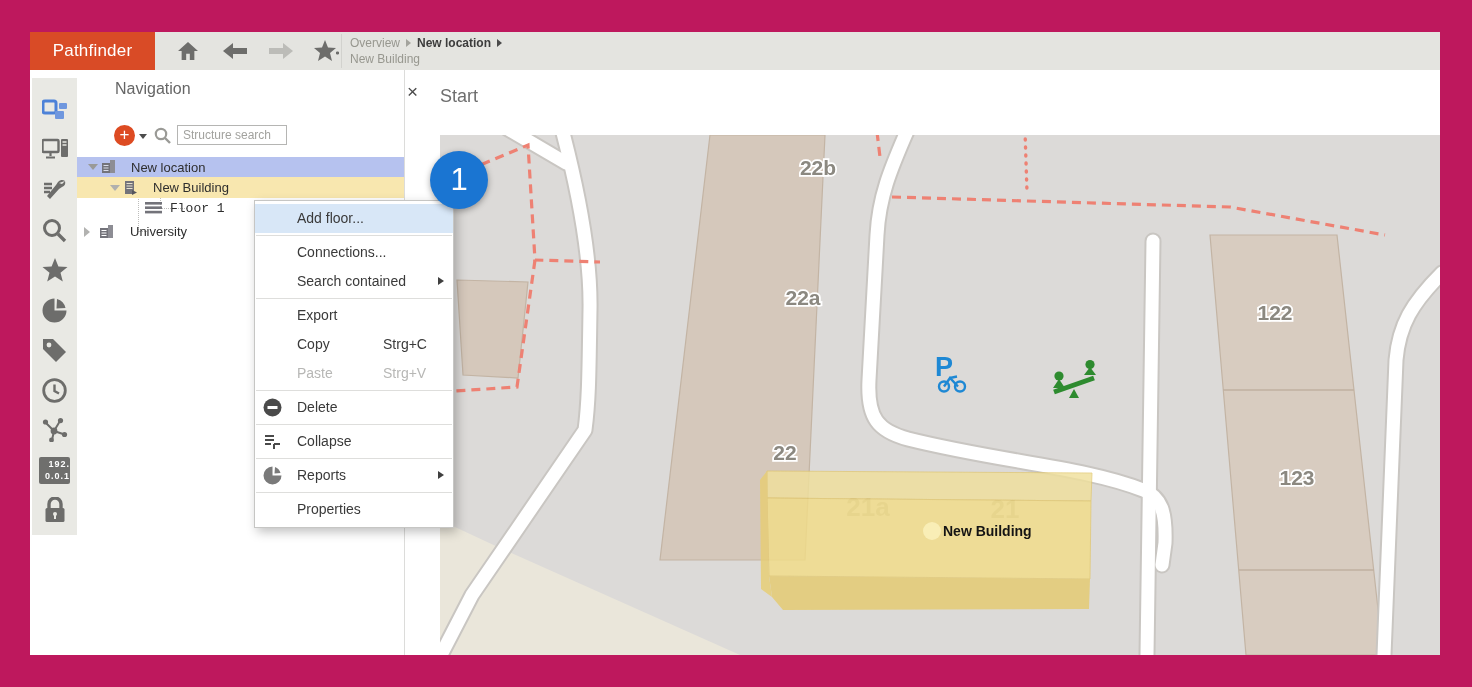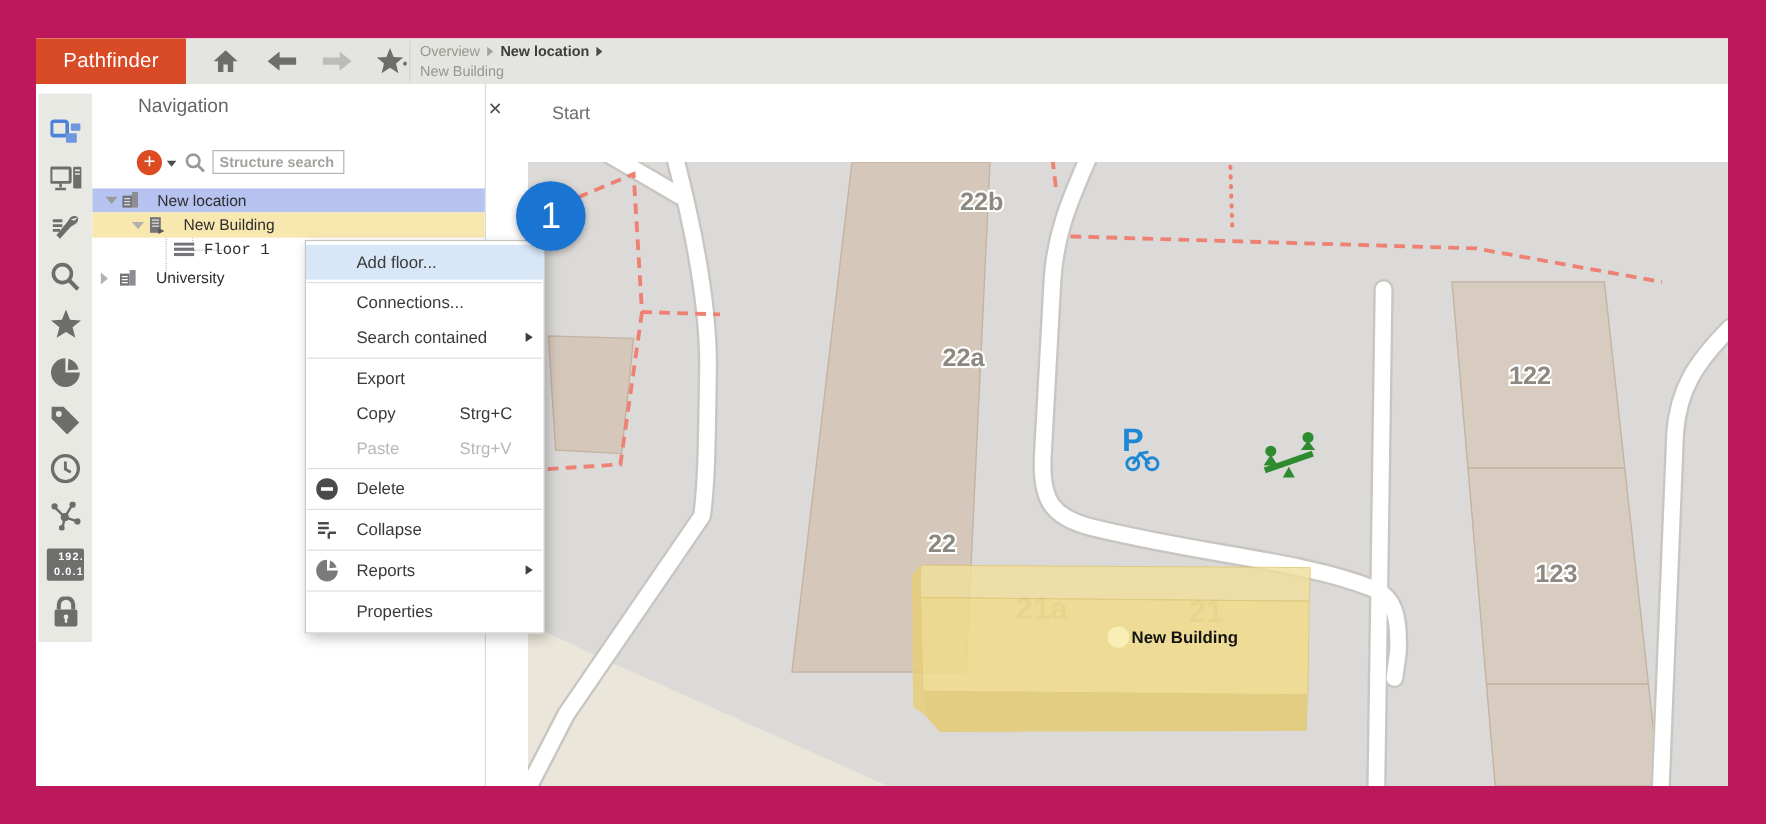--- a/index.html
+++ b/index.html
@@ -31,21 +31,21 @@
 
   
   .navpanel{position:absolute;left:47px;top:0;width:327px;height:585px;background:#fff;border-right:1px solid #dcdcda;}
   .nav-title{position:absolute;left:38px;top:10px;font-size:16px;color:#666;}
   .nav-close{position:absolute;left:330px;top:14px;font-size:19px;color:#4c4c4c;line-height:16px;cursor:pointer;}
   .plusbtn{position:absolute;left:37px;top:55px;width:21px;height:21px;border-radius:50%;background:#dd4b22;color:#fff;
            font-size:17px;line-height:19px;text-align:center;cursor:pointer;}
   .pluscaret{position:absolute;left:62px;top:64px;width:0;height:0;border-left:4px solid transparent;border-right:4px solid transparent;border-top:5px solid #4c4c4c;cursor:pointer;}
   .srchglyph{position:absolute;left:77px;top:57px;cursor:pointer;}
   .srchbox{position:absolute;left:100px;top:55px;width:110px;height:20px;border:1px solid #b5b5b3;background:#fff;
-           font-size:12px;color:#444;padding:0 5px;font-family:"Liberation Sans",sans-serif;box-sizing:border-box;font-weight:bold;}
+           font-size:12px;color:#444;padding:0 5px;font-family:"Liberation Sans",sans-serif;box-sizing:border-box;}
   .srchbox::placeholder{color:#a2a29e;}
 
   .trow{position:absolute;left:0;width:327px;height:21px;cursor:pointer;}
   .trow .lbl{position:absolute;top:3px;font-size:13px;color:#2e2e2e;white-space:nowrap;}
   .tri-d{position:absolute;width:0;height:0;border-left:5px solid transparent;border-right:5px solid transparent;border-top:6px solid #9a9a98;}
   .tri-r{position:absolute;width:0;height:0;border-top:5px solid transparent;border-bottom:5px solid transparent;border-left:6px solid #b2b2b0;}
   .tico{position:absolute;top:2px;}
   .guide{position:absolute;border-left:1px dotted #bdbdbb;width:0;}
   .guideh{position:absolute;border-top:1px dotted #bdbdbb;height:0;}
 
@@ -54,21 +54,21 @@
         box-shadow:3px 4px 10px rgba(0,0,0,.25);padding:3px 0;box-sizing:border-box;z-index:30;}
   .mitem{position:relative;height:29px;line-height:29px;font-size:14px;color:#3a3a3a;padding-left:42px;cursor:pointer;}
   .mitem.hl{background:#d8e7f7;}
   .mitem.dis{color:#b7b7b5;cursor:default;}
   .mitem .sc{position:absolute;left:128px;}
   .mitem .sub{position:absolute;right:9px;top:10px;width:0;height:0;border-top:4.5px solid transparent;border-bottom:4.5px solid transparent;border-left:6px solid #3f3f3f;}
   .mitem .mic{position:absolute;left:8px;top:5px;width:19px;height:19px;}
   .msep{height:1px;background:#dededc;margin:2px 1px;}
 
   
-  .start-title{position:absolute;left:430px;top:16px;font-size:15px;color:#6e6e6e;}
+  .start-title{position:absolute;left:410px;top:16px;font-size:18px;color:#6e6e6e;}
   .mapwrap{position:absolute;left:410px;top:65px;width:1000px;height:520px;cursor:grab;}
 
   
   .badge{position:absolute;left:400px;top:81px;width:58px;height:58px;border-radius:50%;background:#1a75d2;
          color:#fff;font-size:31px;display:flex;align-items:center;justify-content:center;
          box-shadow:0 2px 6px rgba(0,0,0,.35);z-index:40;}
 </style>
 </head>
 <body>
 

